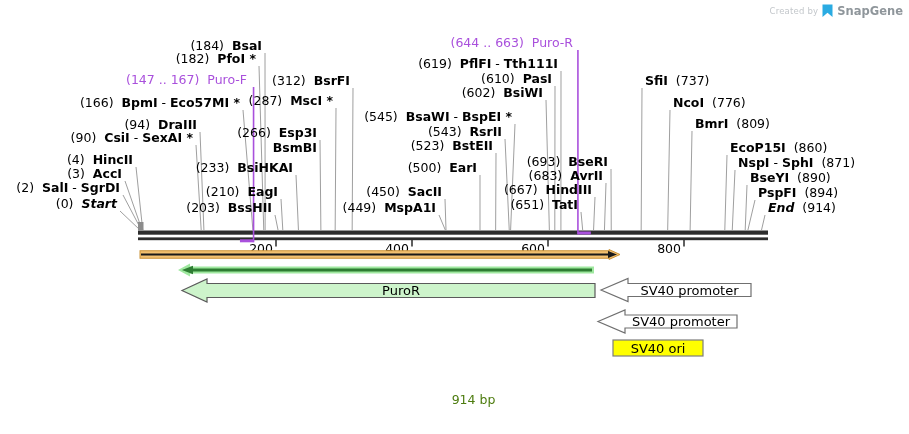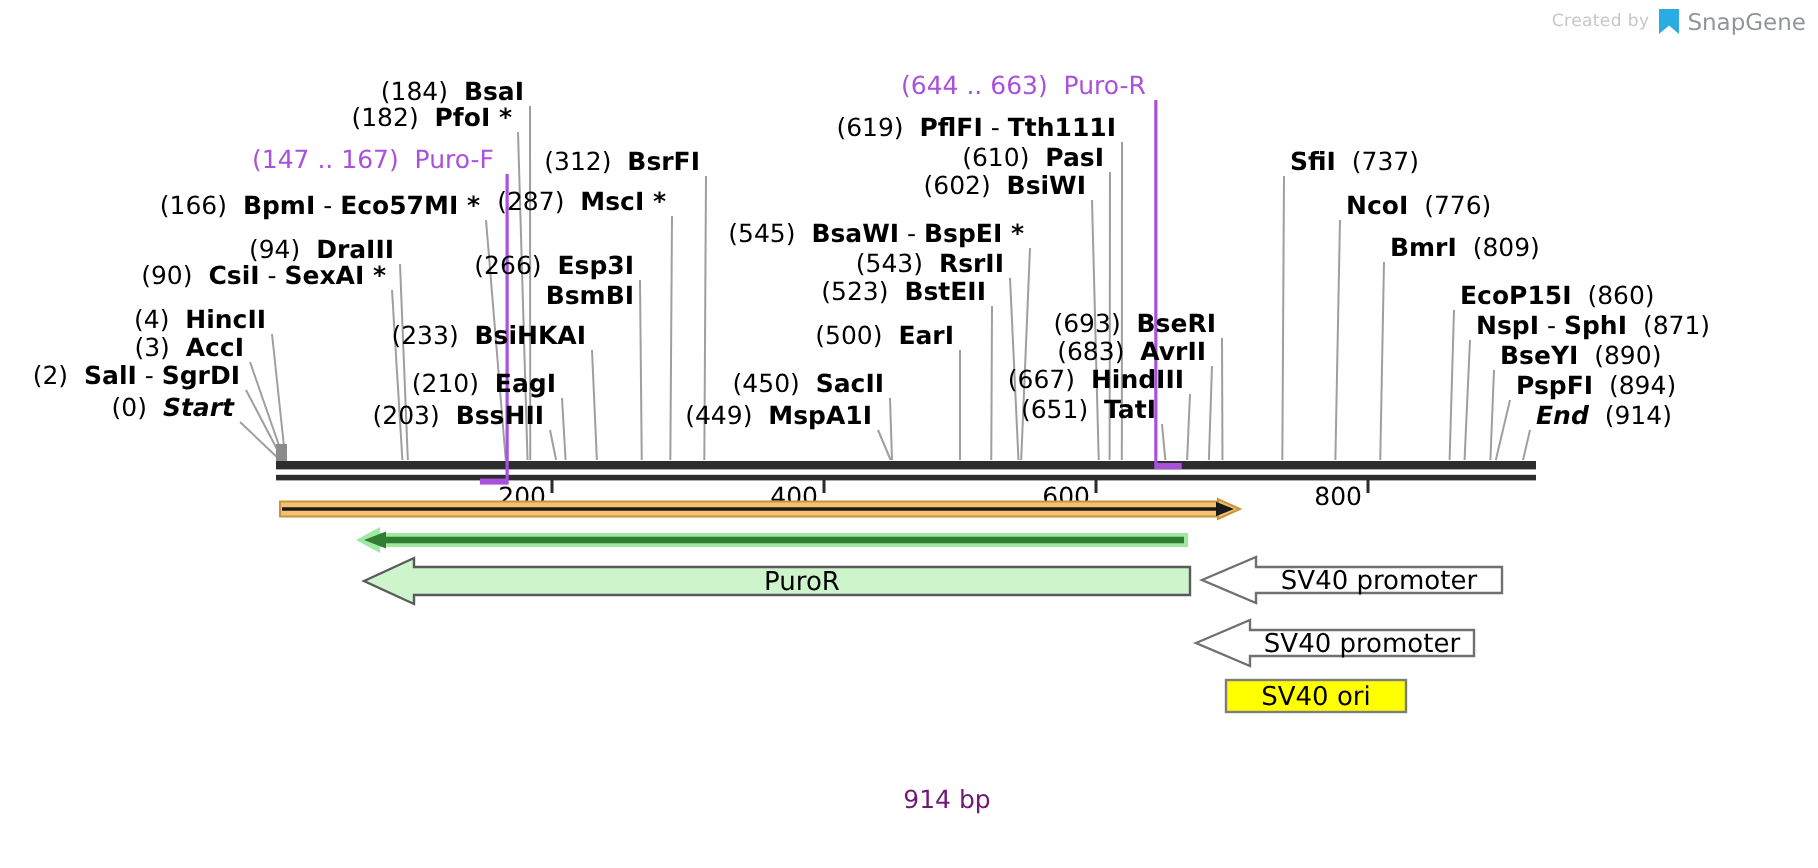--- a/index.html
+++ b/index.html
@@ -1,23 +1,23 @@
 <!DOCTYPE html>
 <html><head>
 <meta charset="utf-8">
 <style>
   html,body{margin:0;padding:0;}
   body{width:909px;height:434px;position:relative;background:#ffffff;overflow:hidden;
        font-family:"DejaVu Sans","Liberation Sans",sans-serif;}
   .watermark{position:absolute;top:4px;right:6px;display:flex;align-items:center;gap:4px;margin-left:32px;}
   .wm-created{font-size:8.5px;color:#c3c7cb;letter-spacing:0.2px;}
-  .wm-brand{font-size:11.5px;font-weight:400;color:#8f969b;}
+  .wm-brand{font-size:11.5px;font-weight:700;color:#8f969b;}
   .titleblock{position:absolute;left:0;top:392px;width:909px;text-align:center;}
   .map-title{font-size:16.5px;font-weight:bold;color:#000;line-height:1.15;}
-  .map-length{font-size:12.5px;color:#701a75;line-height:1.25;margin-left:38px;}
+  .map-length{font-size:12.5px;color:#4d7c0f;line-height:1.25;margin-left:38px;}
   #map-svg{position:absolute;left:0;top:0;}
   #map-svg text{font-family:"DejaVu Sans","Liberation Sans",sans-serif;}
 </style>
 </head>
 <body>
 
 <div class="watermark">
   <span class="wm-created">Created by</span>
   <svg width="11" height="14" viewBox="0 0 11 14">
     <path d="M0.5 0.5 H10.5 V13 L5.5 8.8 L0.5 13 Z" fill="#2aabe2"></path>

